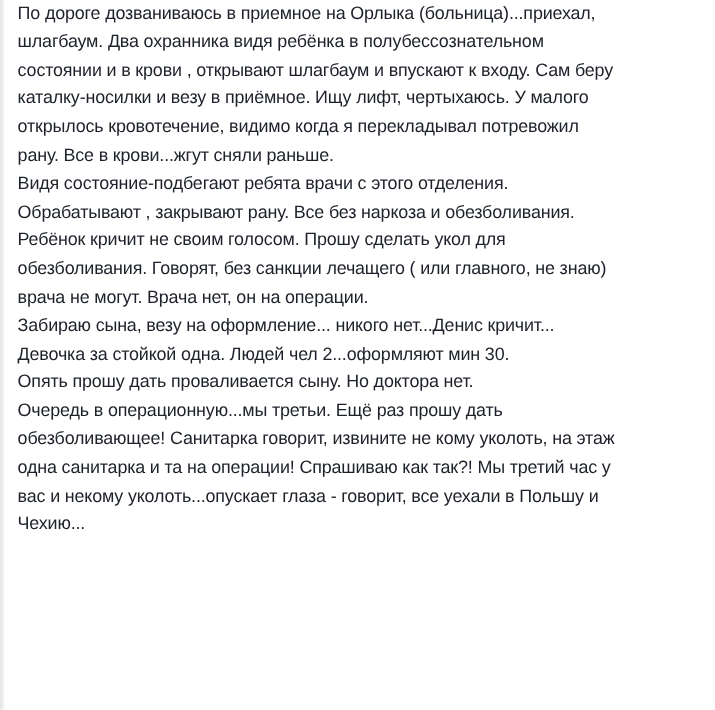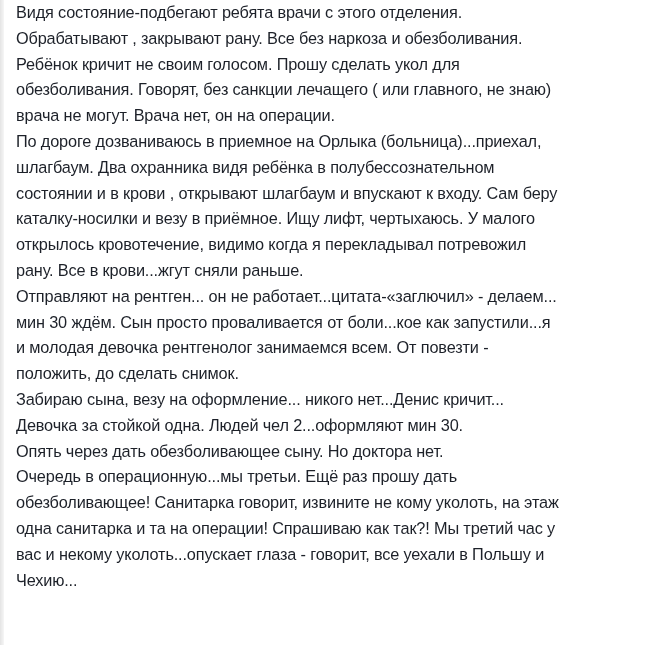--- a/index.html
+++ b/index.html
@@ -37,36 +37,32 @@
       padding: 0;
       white-space: pre-line;
     }
   </style>
 </head>
 <body>
 
 <div class="left-edge"></div>
 
 <div class="post-body">
-  <p>Видя состояние-подбегают ребята врачи с этого отделения.
-Обрабатывают , закрывают рану. Все без наркоза и обезболивания.
-Ребёнок кричит не своим голосом. Прошу сделать укол для
-обезболивания. Говорят, без санкции лечащего ( или главного, не знаю)
-врача не могут. Врача нет, он на операции.</p>
   <p>По дороге дозваниваюсь в приемное на Орлыка (больница)...приехал,
 шлагбаум. Два охранника видя ребёнка в полубессознательном
 состоянии и в крови , открывают шлагбаум и впускают к входу. Сам беру
 каталку-носилки и везу в приёмное. Ищу лифт, чертыхаюсь. У малого
 открылось кровотечение, видимо когда я перекладывал потревожил
 рану. Все в крови...жгут сняли раньше.</p>
-  <p>Отправляют на рентген... он не работает...цитата-«заглючил» - делаем...
-мин 30 ждём. Сын просто проваливается от боли...кое как запустили...я
-и молодая девочка рентгенолог занимаемся всем. От повезти -
-положить, до сделать снимок.</p>
+  <p>Видя состояние-подбегают ребята врачи с этого отделения.
+Обрабатывают , закрывают рану. Все без наркоза и обезболивания.
+Ребёнок кричит не своим голосом. Прошу сделать укол для
+обезболивания. Говорят, без санкции лечащего ( или главного, не знаю)
+врача не могут. Врача нет, он на операции.</p>
   <p>Забираю сына, везу на оформление... никого нет...Денис кричит...
 Девочка за стойкой одна. Людей чел 2...оформляют мин 30.</p>
-  <p>Опять через дать обезболивающее сыну. Но доктора нет.</p>
+  <p>Опять прошу дать проваливается сыну. Но доктора нет.</p>
   <p>Очередь в операционную...мы третьи. Ещё раз прошу дать
 обезболивающее! Санитарка говорит, извините не кому уколоть, на этаж
 одна санитарка и та на операции! Спрашиваю как так?! Мы третий час у
 вас и некому уколоть...опускает глаза - говорит, все уехали в Польшу и
 Чехию...</p>
 </div>
 
 </body></html>

